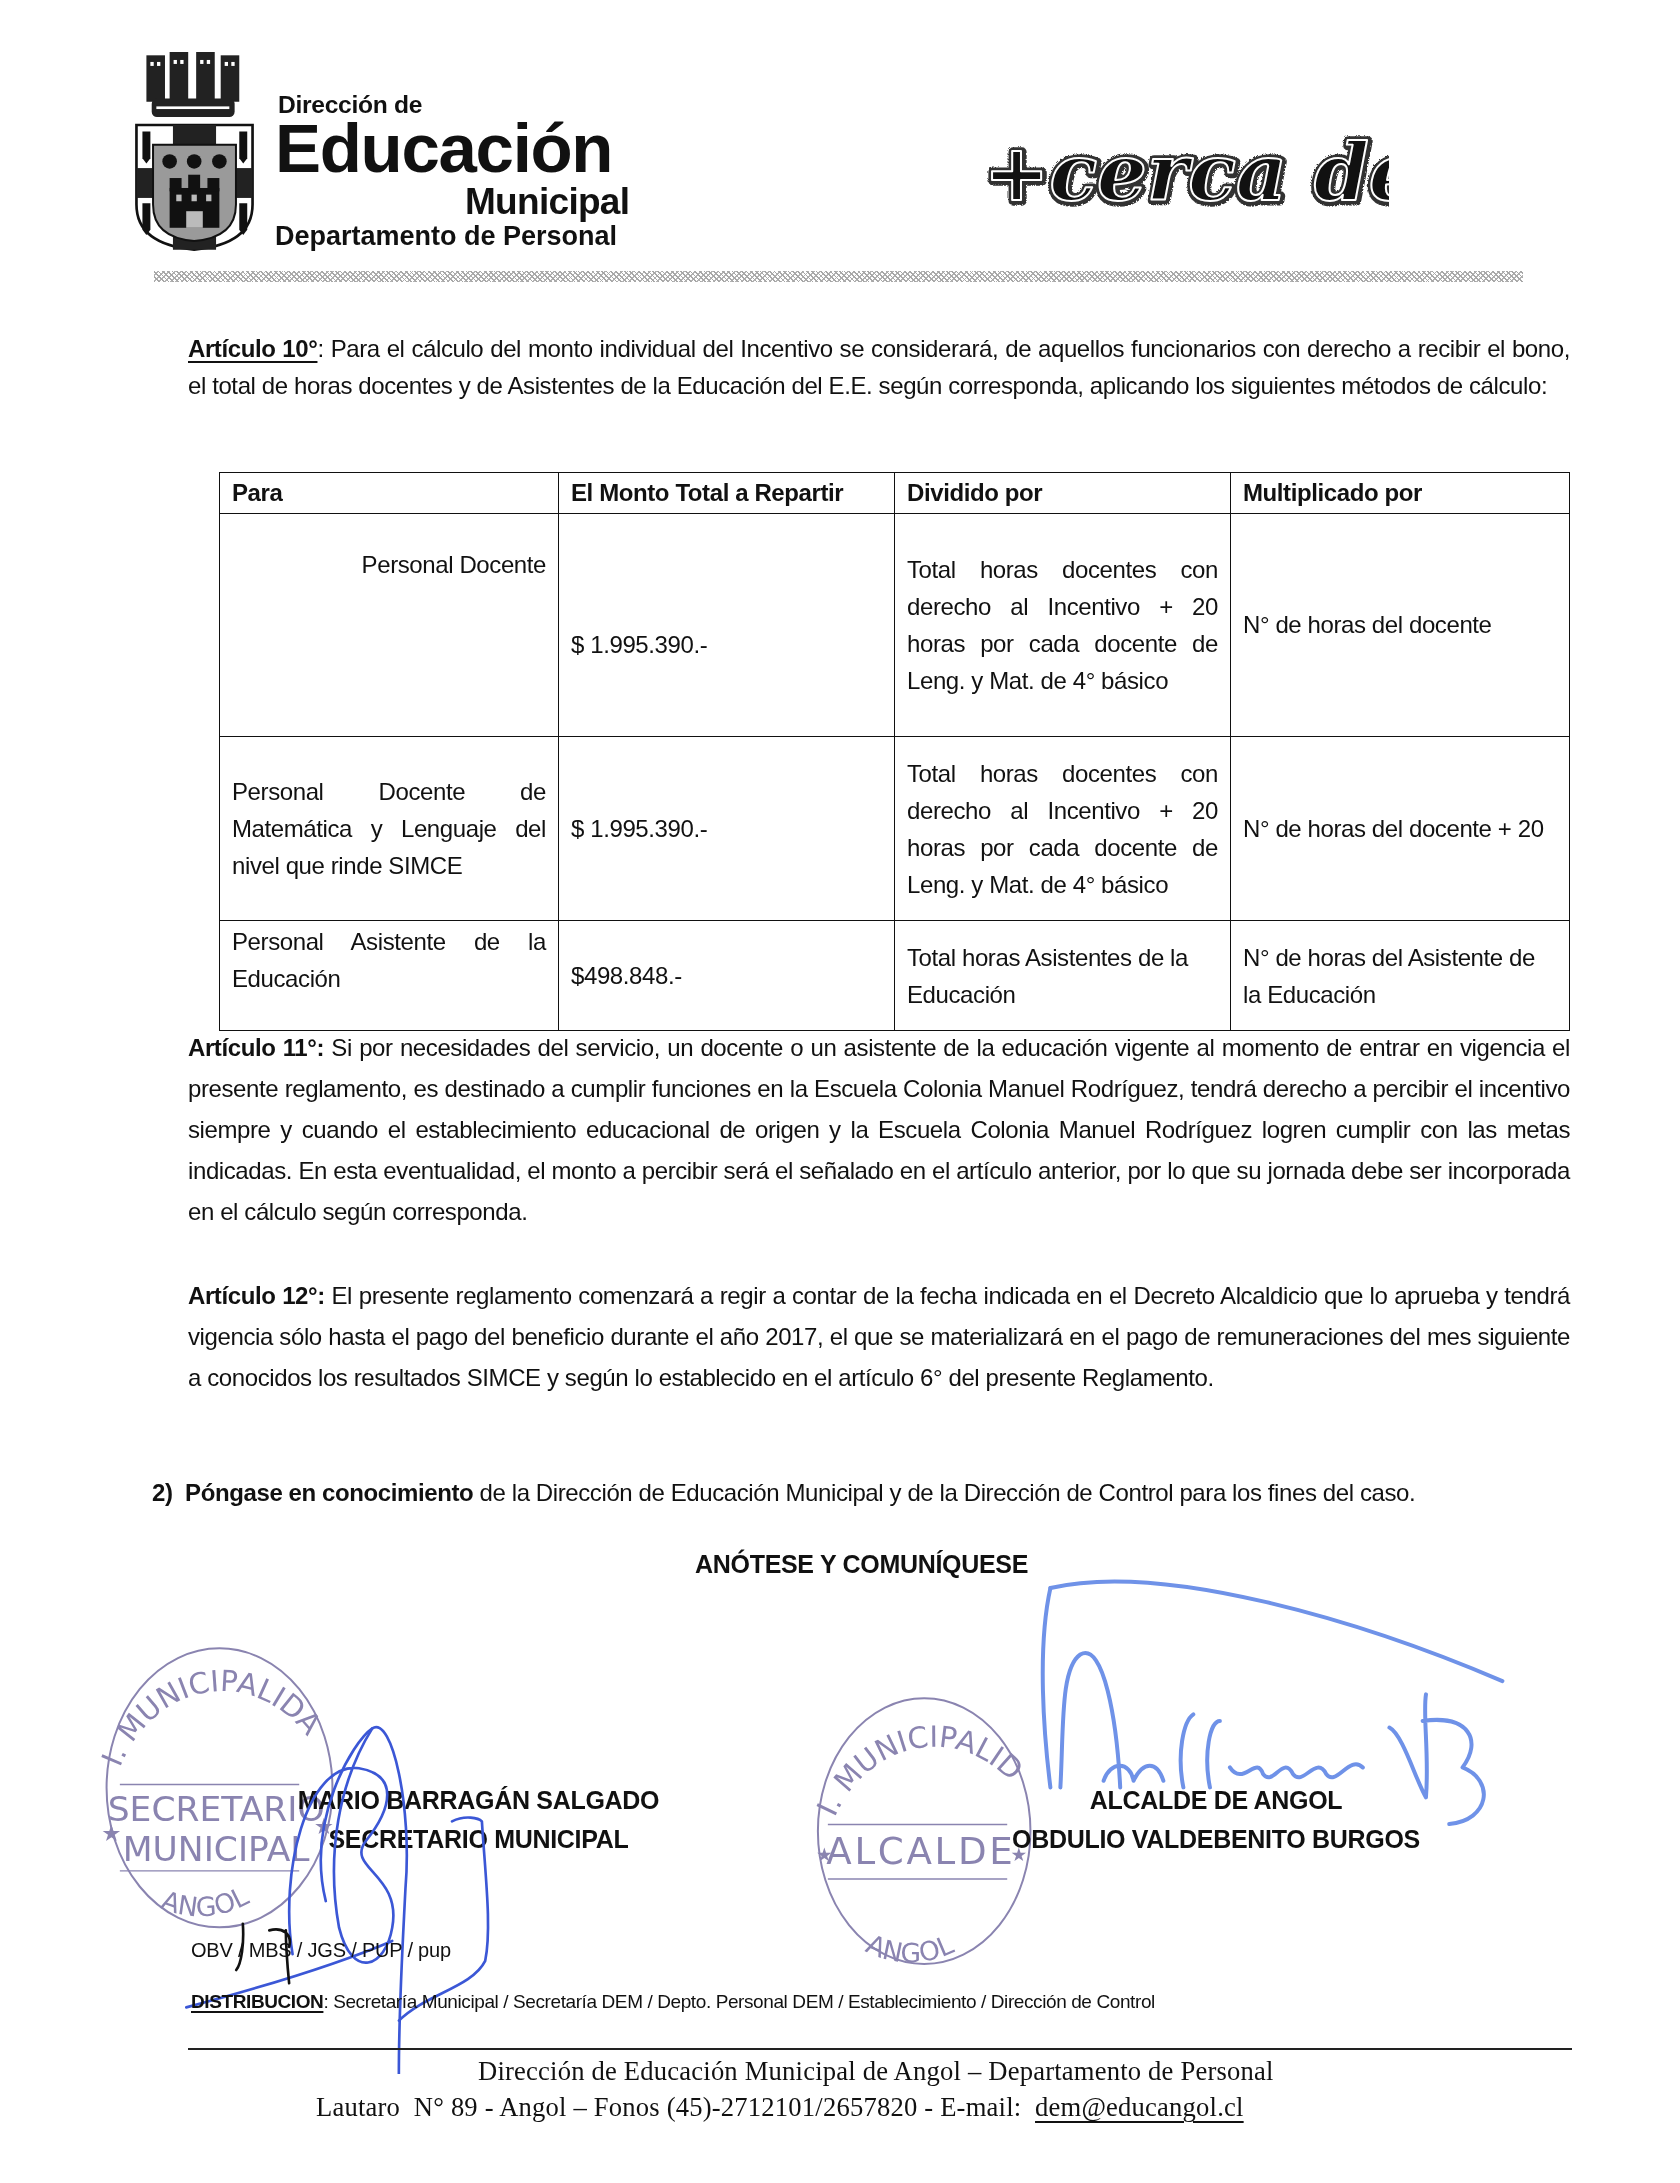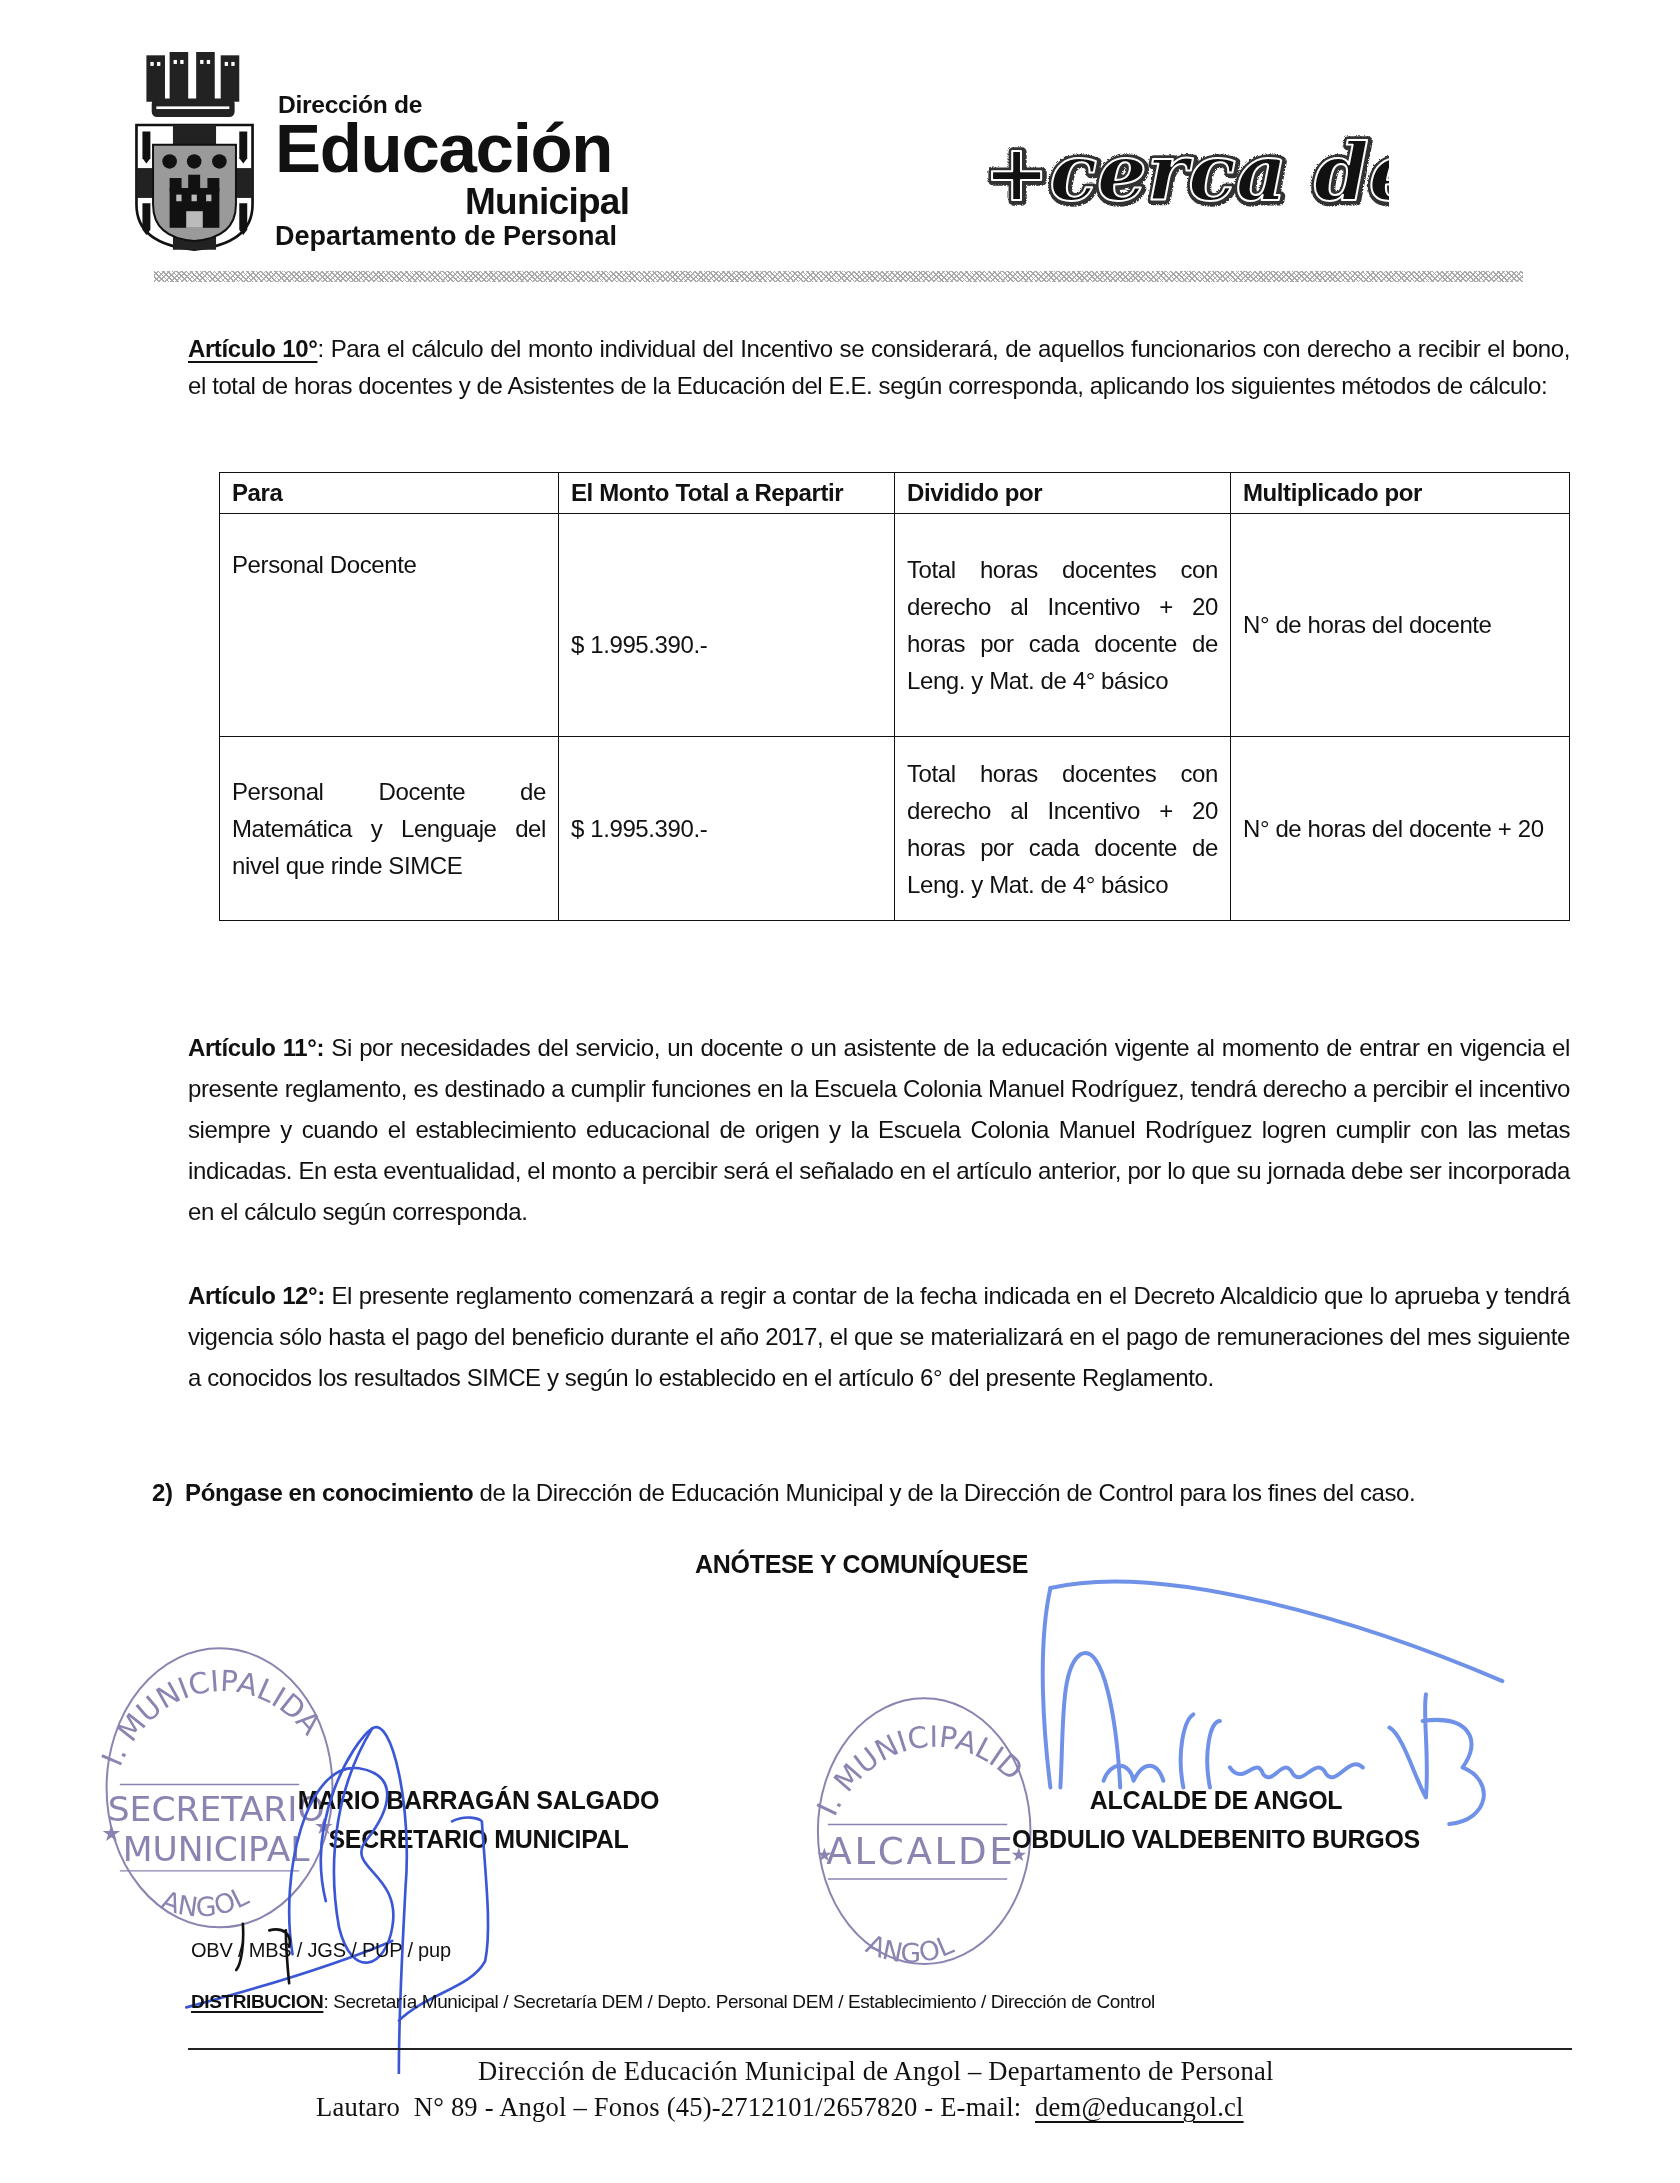--- a/index.html
+++ b/index.html
@@ -36,21 +36,21 @@
   #calc-table {
     left: 219px; top: 472px; width: 1351px; border-collapse: collapse;
     font-size: 24px; letter-spacing: -0.4px; table-layout: fixed;
   }
   #calc-table th, #calc-table td {
     border: 1.7px solid #111; padding: 1.3px 12px; vertical-align: middle; line-height: 37px;
   }
   #calc-table th { text-align: left; font-weight: bold; height: 37px; }
   #calc-table td.just { text-align: justify; text-align-last: left; }
   .c1 { width: 339px; } .c2 { width: 336px; } .c3 { width: 336px; } .c4 { width: 339px; }
-  .cell-top { vertical-align: top !important; padding-top: 26.6px !important; }
+  .cell-top { vertical-align: top !important; padding-top: 26.6px !important; text-align: right; }
   .row1 td { height: 181px; }
   .row2 td { height: 181px; }
   .row3 td { height: 106px; }
 
   
   .sig-title { font-weight: bold; font-size: 25px; letter-spacing: -0.3px; }
   .sig-name  { font-weight: bold; font-size: 25px; text-align: center; line-height: 39px; letter-spacing: -0.3px; }
   .stamp { width: 279px; height: 319px; }
   .ink { fill: none; stroke: #3b57d6; stroke-width: 4; stroke-linecap: round; stroke-linejoin: round; }
   .ink2 { fill: none; stroke: #6f92e8; stroke-width: 6; stroke-linecap: round; stroke-linejoin: round; }
@@ -158,20 +158,26 @@
       <td class="cell-top" style="padding-top:32px!important">Personal Docente</td>
       <td style="padding-top:40px">$ 1.995.390.-</td>
       <td class="just">Total horas docentes con derecho al Incentivo + 20 horas por cada docente de Leng. y Mat. de 4° básico</td>
       <td>N° de horas del docente</td>
     </tr>
     <tr class="row2">
       <td class="just">Personal Docente de Matemática y Lenguaje del nivel que rinde SIMCE</td>
       <td>$ 1.995.390.-</td>
       <td class="just">Total horas docentes con derecho al Incentivo + 20 horas por cada docente de Leng. y Mat. de 4° básico</td>
       <td>N° de horas del docente + 20</td>
+    </tr>
+    <tr class="row3">
+      <td class="just" style="vertical-align:top;">Personal Asistente de la Educación</td>
+      <td>$498.848.-</td>
+      <td>Total horas Asistentes de la Educación</td>
+      <td>N° de horas del Asistente de la Educación</td>
     </tr>
   </tbody>
 </table>
 
 <div class="abs para" style="top:1027px; line-height:41px;">
   <b>Artículo 11°:</b><span> Si por necesidades del servicio, un docente o un asistente de la educación vigente al momento de entrar en vigencia el presente reglamento, es destinado a cumplir funciones en la Escuela Colonia Manuel Rodríguez, tendrá derecho a percibir el incentivo siempre y cuando el establecimiento educacional de origen y la Escuela Colonia Manuel Rodríguez logren cumplir con las metas indicadas. En esta eventualidad, el monto a percibir será el señalado en el artículo anterior, por lo que su jornada debe ser incorporada en el cálculo según corresponda.</span>
 </div>
 
 <div class="abs para" style="top:1275px; line-height:41px;">
   <b>Artículo 12°:</b><span> El presente reglamento comenzará a regir a contar de la fecha indicada en el Decreto Alcaldicio que lo aprueba y tendrá vigencia sólo hasta el pago del beneficio durante el año 2017, el que se materializará en el pago de remuneraciones del mes siguiente a conocidos los resultados SIMCE y según lo establecido en el artículo 6° del presente Reglamento.</span>

